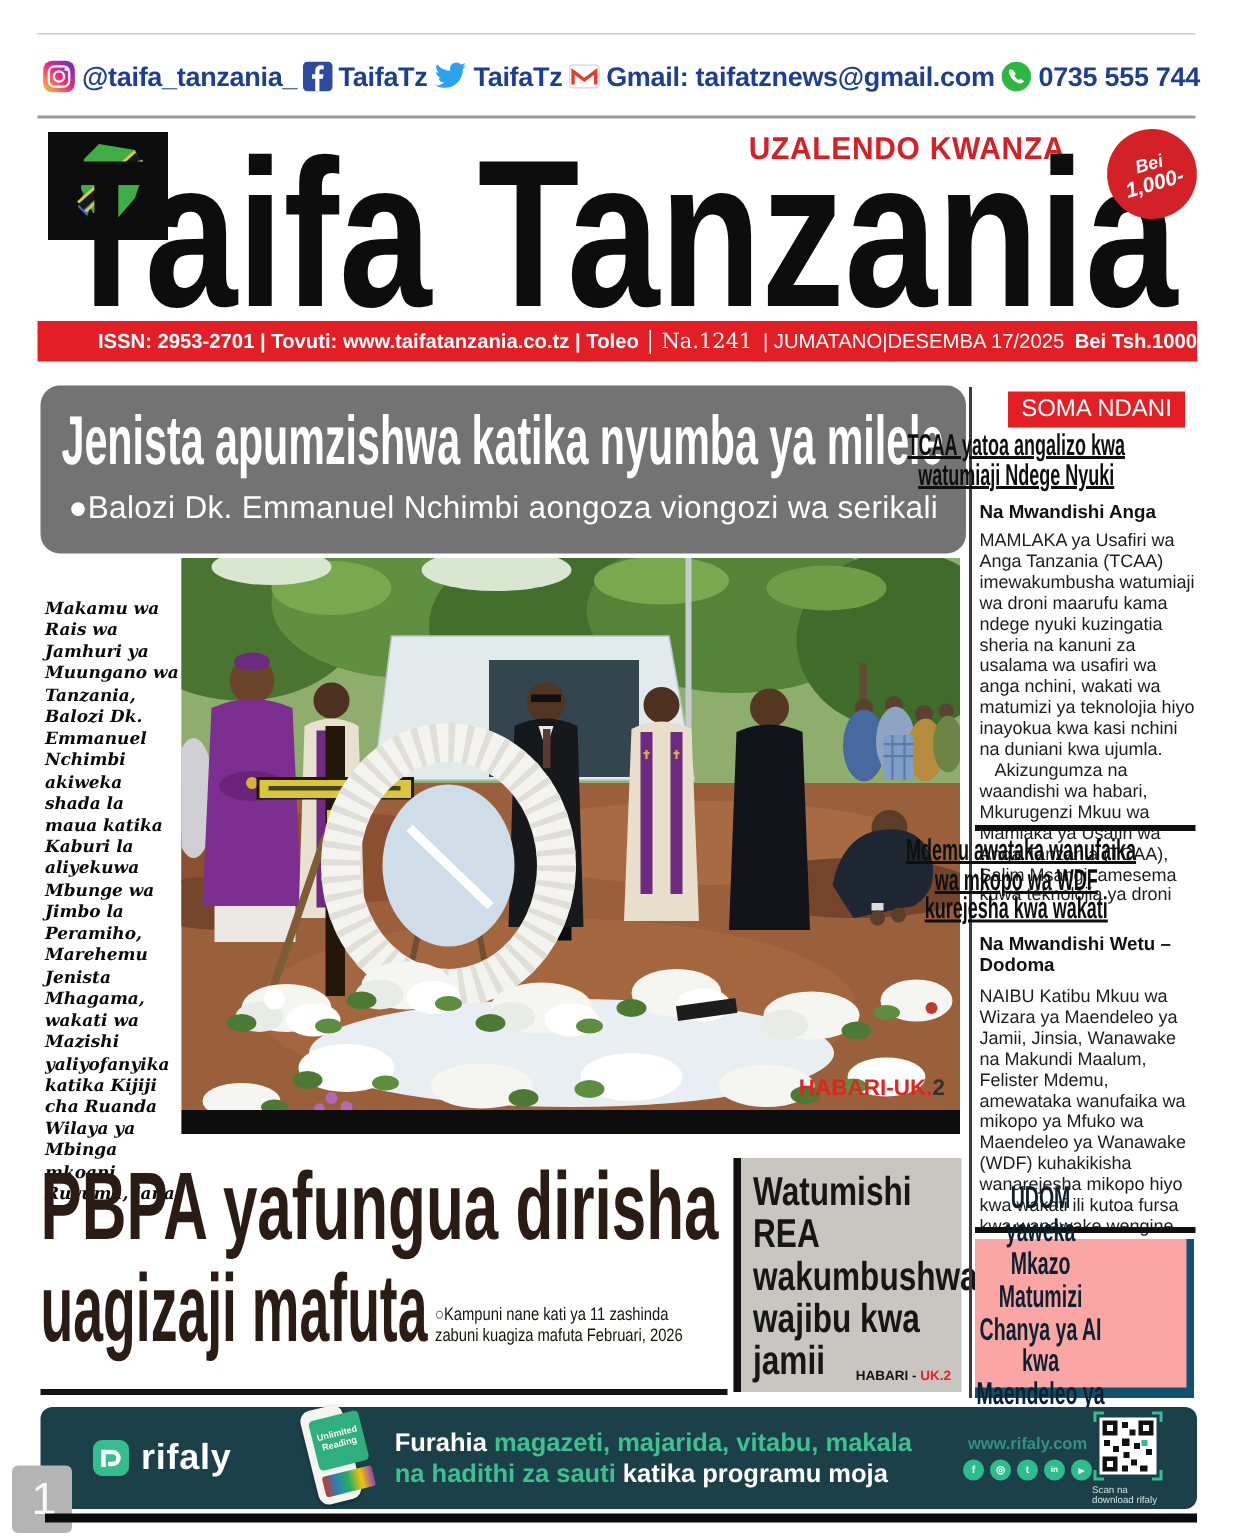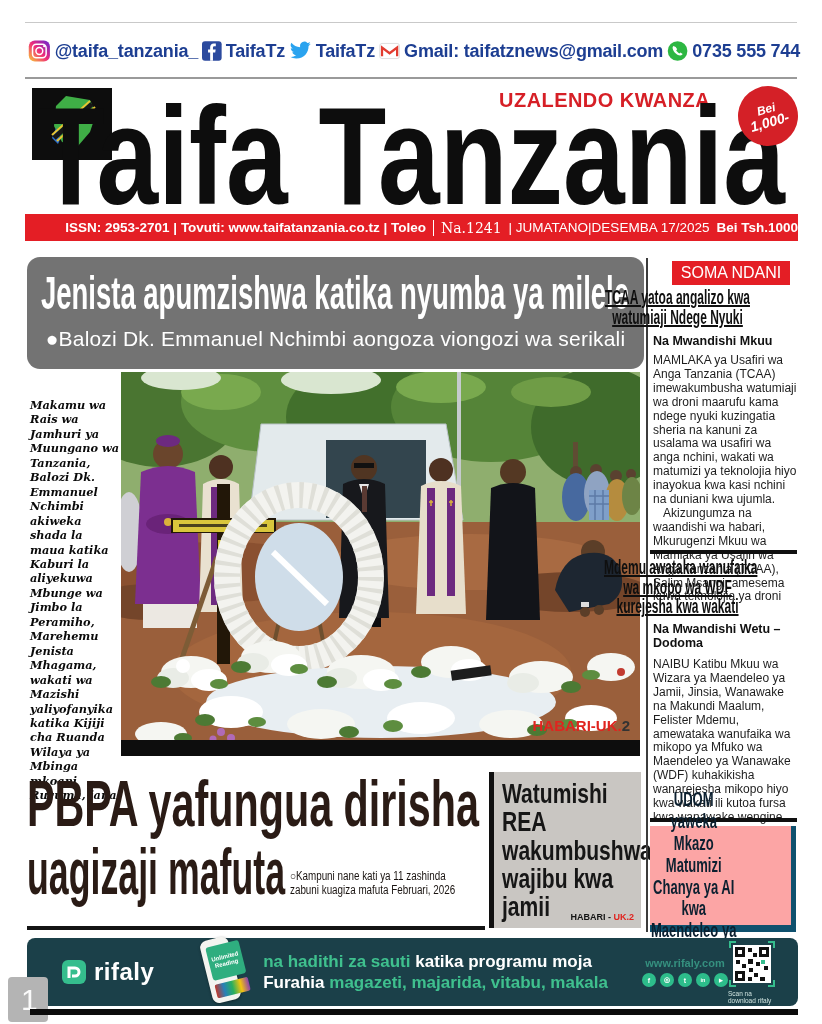--- a/index.html
+++ b/index.html
@@ -381,21 +381,21 @@
     </div>
   </div>
 
   <div class="sbline"></div>
   <div class="soma">SOMA NDANI</div>
 
   <div class="sbhead" style="top:288px;">
     <span class="ci">TCAA yatoa angalizo kwa
 watumiaji Ndege Nyuki</span>
   </div>
-  <div class="sbby" style="top:334px;">Na Mwandishi Mkuu</div>
+  <div class="sbby" style="top:334px;">Na Mwandishi Anga</div>
   <div class="sbbody" style="top:354px;">MAMLAKA ya Usafiri wa Anga Tanzania (TCAA) imewakumbusha watumiaji wa droni maarufu kama ndege nyuki kuzingatia sheria na kanuni za usalama wa usafiri wa anga nchini, wakati wa matumizi ya teknolojia hiyo inayokua kwa kasi nchini na duniani kwa ujumla.
 &nbsp;&nbsp;&nbsp;Akizungumza na waandishi wa habari, Mkurugenzi Mkuu wa Mamlaka ya Usafiri wa Anga Tanzania (TCAA), Salim Msangi, amesema kuwa teknolojia ya droni</div>
   <div class="sbdiv" style="top:550px;"></div>
 
   <div class="sbhead" style="top:558px;">
     <span class="ci">Mdemu awataka wanufaika
 wa mkopo wa WDF
 kurejesha kwa wakati</span>
   </div>
   <div class="sbby" style="top:622px;">Na Mwandishi Wetu –
@@ -415,22 +415,22 @@
         <rect x="1" y="1" width="24" height="24" rx="6" fill="#35bd8d"></rect>
         <path d="M8 19 V9 h6 a4 4 0 0 1 0 8 h-3" fill="none" stroke="#ffffff" stroke-width="3"></path>
       </svg>
       <span class="brandtxt">rifaly</span>
     </div>
     <div class="phone">
       <div class="screen">Unlimited Reading</div>
       <div class="covers"></div>
     </div>
     <div class="tagline">
+      <div><span class="w">Furahia </span><span class="g">magazeti, majarida, vitabu, makala</span></div>
       <div><span class="g">na hadithi za sauti </span><span class="w">katika programu moja</span></div>
-      <div><span class="w">Furahia </span><span class="g">magazeti, majarida, vitabu, makala</span></div>
     </div>
     <div class="webcol">
       <span class="website">www.rifaly.com</span>
       <div class="socrow">
         <span class="sic s-f"></span>
         <span class="sic s-i"></span>
         <span class="sic s-t"></span>
         <span class="sic s-l"></span>
         <span class="sic s-y"></span>
       </div>

